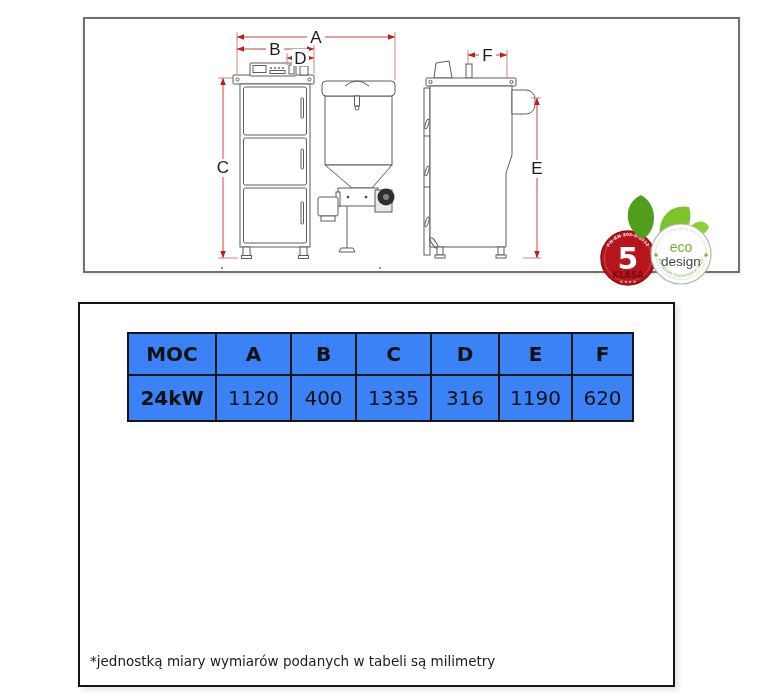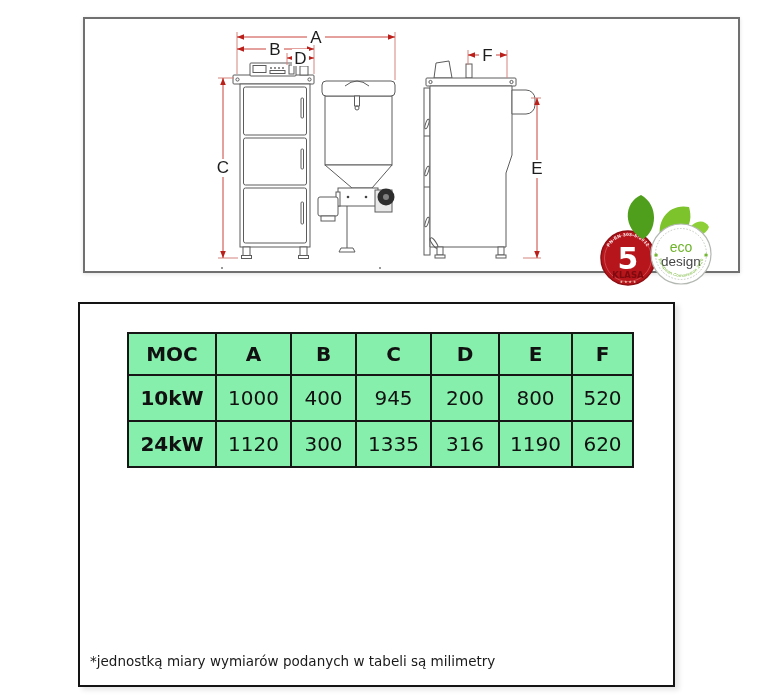--- a/index.html
+++ b/index.html
@@ -1,20 +1,20 @@
 <!DOCTYPE html>
 <html><head>
 <meta charset="utf-8">
 <style>
   html,body{margin:0;padding:0;}
   body{width:762px;height:699px;position:relative;background:#fff;font-family:"DejaVu Sans",sans-serif;overflow:hidden;}
   .panel-top{position:absolute;left:83px;top:17px;width:653px;height:252px;border:2px solid #707070;background:#fff;box-shadow:0 1px 4px rgba(0,0,0,.12);}
   .diagram{display:block;width:653px;height:252px;}
   .panel-bottom{position:absolute;left:78px;top:302px;width:593px;height:381px;border:2px solid #141414;background:#fff;box-shadow:4px 3px 5px rgba(0,0,0,.10);}
-  table.dims{position:absolute;left:47px;top:28px;border-collapse:collapse;table-layout:fixed;background:#86efac;}
+  table.dims{position:absolute;left:47px;top:28px;border-collapse:collapse;table-layout:fixed;background:#3b82f6;}
   .dims th,.dims td{border:2px solid #161616;text-align:center;vertical-align:middle;padding:0;color:#111;}
   .dims thead th{height:40px;font-size:20px;font-weight:bold;}
   .dims tbody th{height:44px;font-size:20px;font-weight:bold;}
   .dims tbody td{height:44px;font-size:20px;font-weight:normal;}
   .footnote{position:absolute;left:10px;bottom:16px;font-size:13.5px;color:#1a1a1a;}
   .badges{position:absolute;left:597px;top:193px;width:165px;height:110px;}
   
   .ln{stroke:#5c5c5c;fill:none;stroke-width:1;}
   .fw{fill:#fff;stroke:#5c5c5c;stroke-width:1;}
   .fg{fill:#e9e9e9;stroke:#5c5c5c;stroke-width:1;}
@@ -221,32 +221,23 @@
         <th>A</th>
         <th>B</th>
         <th>C</th>
         <th>D</th>
         <th>E</th>
         <th>F</th>
       </tr>
     </thead>
     <tbody>
       <tr>
-        <th>10kW</th>
-        <td>1000</td>
-        <td>400</td>
-        <td>945</td>
-        <td>200</td>
-        <td>800</td>
-        <td>520</td>
-      </tr>
-      <tr>
         <th>24kW</th>
         <td>1120</td>
-        <td>300</td>
+        <td>400</td>
         <td>1335</td>
         <td>316</td>
         <td>1190</td>
         <td>620</td>
       </tr>
     </tbody>
   </table>
   <div class="footnote">*jednostką miary wymiarów podanych w tabeli są milimetry</div>
 </div>
 

